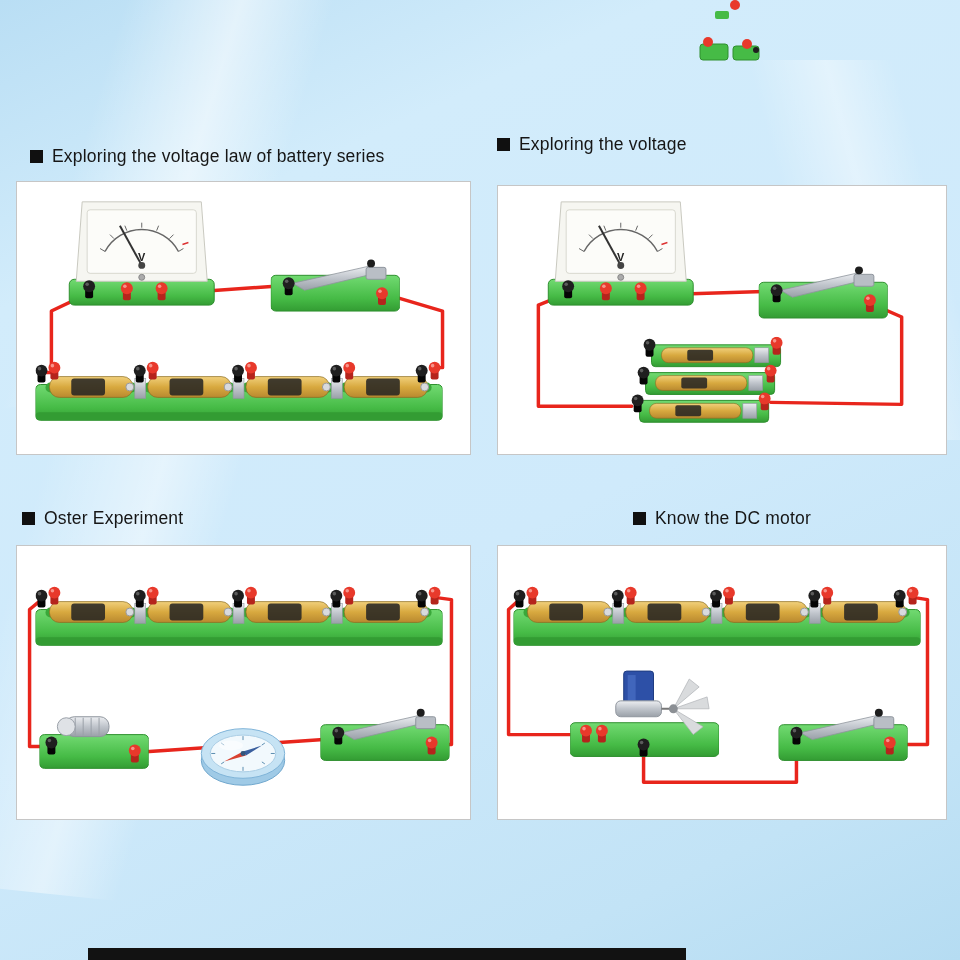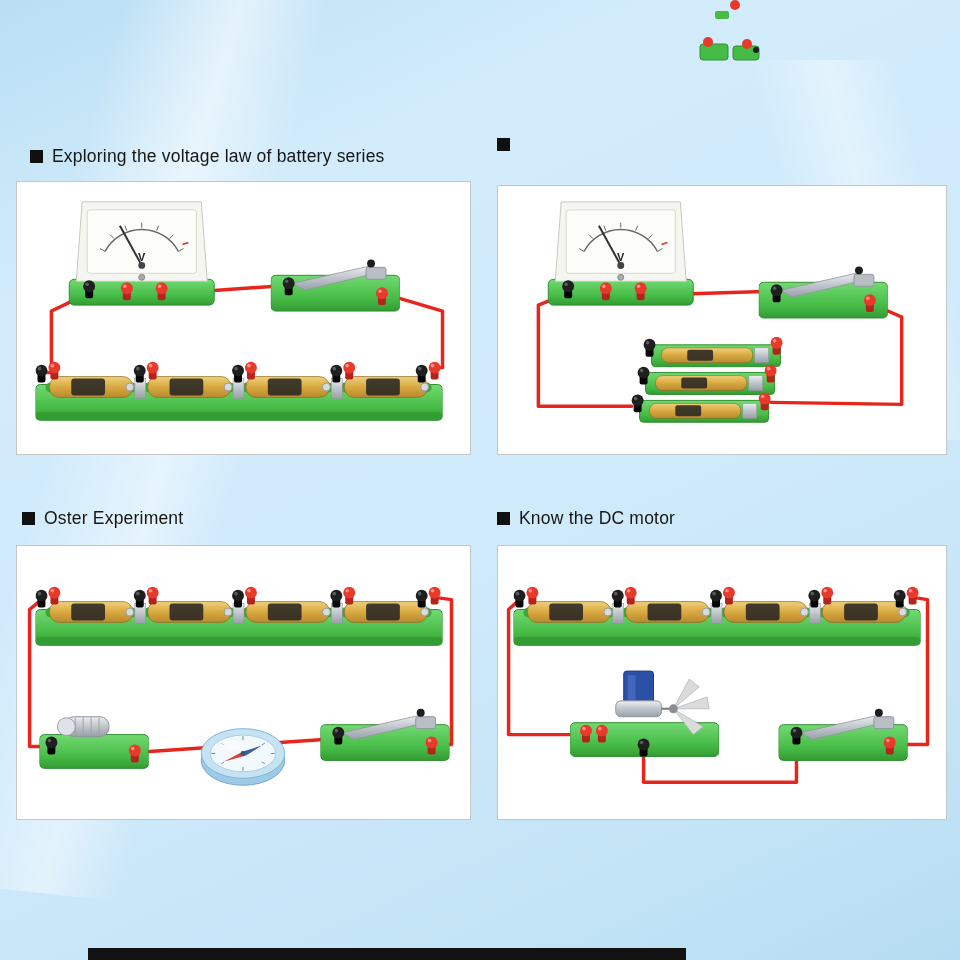--- a/index.html
+++ b/index.html
@@ -27,21 +27,21 @@
   #panel-2{left:497px;top:185px;width:450px;height:270px;}
   #panel-3{left:16px;top:545px;width:455px;height:275px;}
   #panel-4{left:497px;top:545px;width:450px;height:275px;}
   .panel-title{
     position:absolute;display:flex;align-items:flex-start;gap:9px;
     font-size:17.5px;line-height:27px;color:#161616;letter-spacing:.2px;
   }
   #title-1{left:30px;top:143px;width:450px;}
   #title-2{left:497px;top:131px;width:460px;}
   #title-3{left:22px;top:505px;width:450px;}
-  #title-4{left:497px;top:505px;width:450px;}
+  #title-4{left:497px;top:505px;width:450px;justify-content:center;}
   .bullet{flex:none;width:13px;height:13px;background:#101010;margin-top:7px;}
   .title-line{display:block;}
   .title-line:empty{display:none;}
   .wire{fill:none;stroke:#e8251c;stroke-width:3.5;stroke-linecap:round;stroke-linejoin:round;}
   #bottom-crop{
     position:absolute;left:88px;top:948px;width:598px;height:12px;background:#121212;
   }
   #top-crop{position:absolute;left:695px;top:0;width:70px;height:64px;}
 </style>
 </head>
@@ -219,20 +219,21 @@
   <span class="bullet"></span>
   <span>
     <span class="title-line">Exploring the voltage law of battery series</span>
 
   </span>
 </div>
 
 <div class="panel-title" id="title-2">
   <span class="bullet"></span>
   <span>
+    <span class="title-line">Exploring the voltage</span>
   </span>
 </div>
 
 <div class="panel-title" id="title-3">
   <span class="bullet"></span>
   <span>
     <span class="title-line">Oster Experiment</span>
 
   </span>
 </div>

